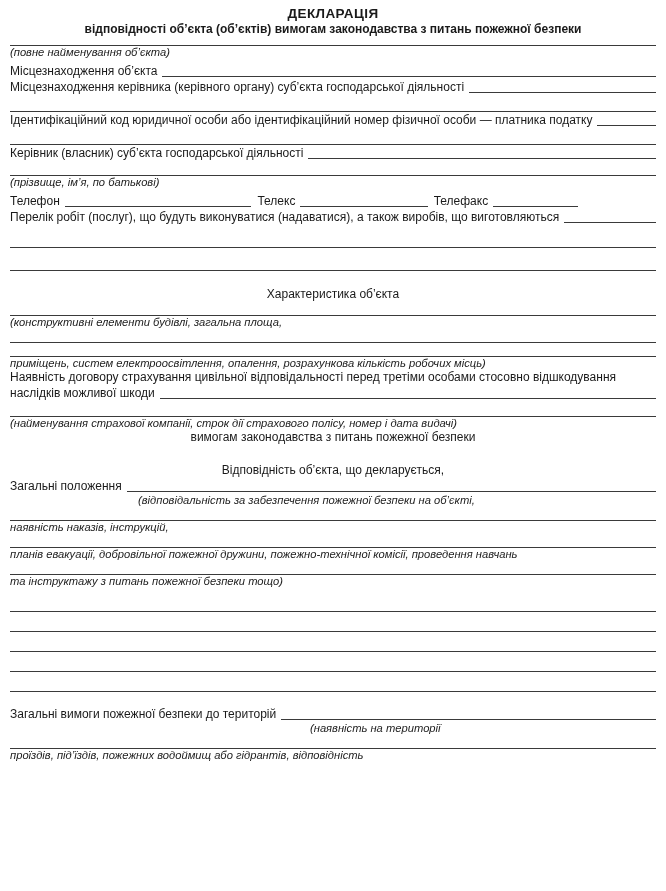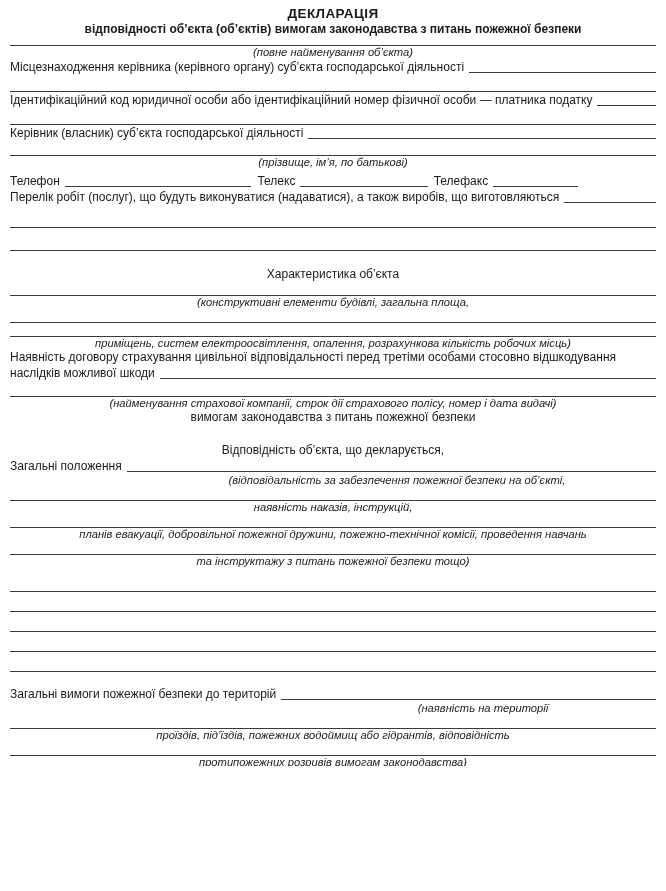--- a/index.html
+++ b/index.html
@@ -16,39 +16,43 @@
   .row  { display: flex; align-items: stretch; line-height: 16px; }
   .lbl  { white-space: pre; }
   .fill { flex: 1 1 auto; border-bottom: 1px solid #3a3a3a; margin: 0 0 2px 5px; }
   .rule { border-bottom: 1px solid #3a3a3a; }
   .r-top  { height: 8px;  margin-top: 2px; }
   .r-cont { height: 17px; }
   .r-head { height: 15px; }
   .r-sm   { height: 14px; }
   .r-wide { height: 23px; }
   .r-mid  { height: 20px; }
-  .cap { text-align: center; font-style: italic; font-size: 11.2px; line-height: 13px; color: #222; }
+  .cap { text-align: left; font-style: italic; font-size: 11.2px; line-height: 13px; color: #222; }
   .cap-g { margin-left: 128px; }
   .cap-t { margin-left: 300px; }
   .phones { padding-right: 78px; }
   .f2  { flex-grow: 2.2; }
   .f15 { flex-grow: 1.5; }
   .f1  { flex-grow: 1; }.mt4{margin-top:4px}.mt6{margin-top:6px}.mt8{}.mt14{margin-top:14px}.mt16{margin-top:16px}.mt18{margin-top:18px}
 </style>
 </head>
 <body>
 
 <div class="page">
 
   <div class="t-title">ДЕКЛАРАЦІЯ</div>
   <div class="t-sub">відповідності об’єкта (об’єктів) вимогам законодавства з питань пожежної безпеки</div>
 
   <div class="rule r-top"></div>
   <div class="cap">(повне найменування об’єкта)</div>
 
+  <div class="row mt4">
+    <span class="lbl">Місцезнаходження об’єкта</span>
+    <span class="fill"></span>
+  </div>
 
   <div class="row mt8">
     <span class="lbl">Місцезнаходження керівника (керівного органу) суб’єкта господарської діяльності</span>
     <span class="fill"></span>
   </div>
   <div class="rule r-cont"></div>
 
   <div class="row mt8">
     <span class="lbl">Ідентифікаційний код юридичної особи або ідентифікаційний номер фізичної особи — платника податку</span>
     <span class="fill"></span>

